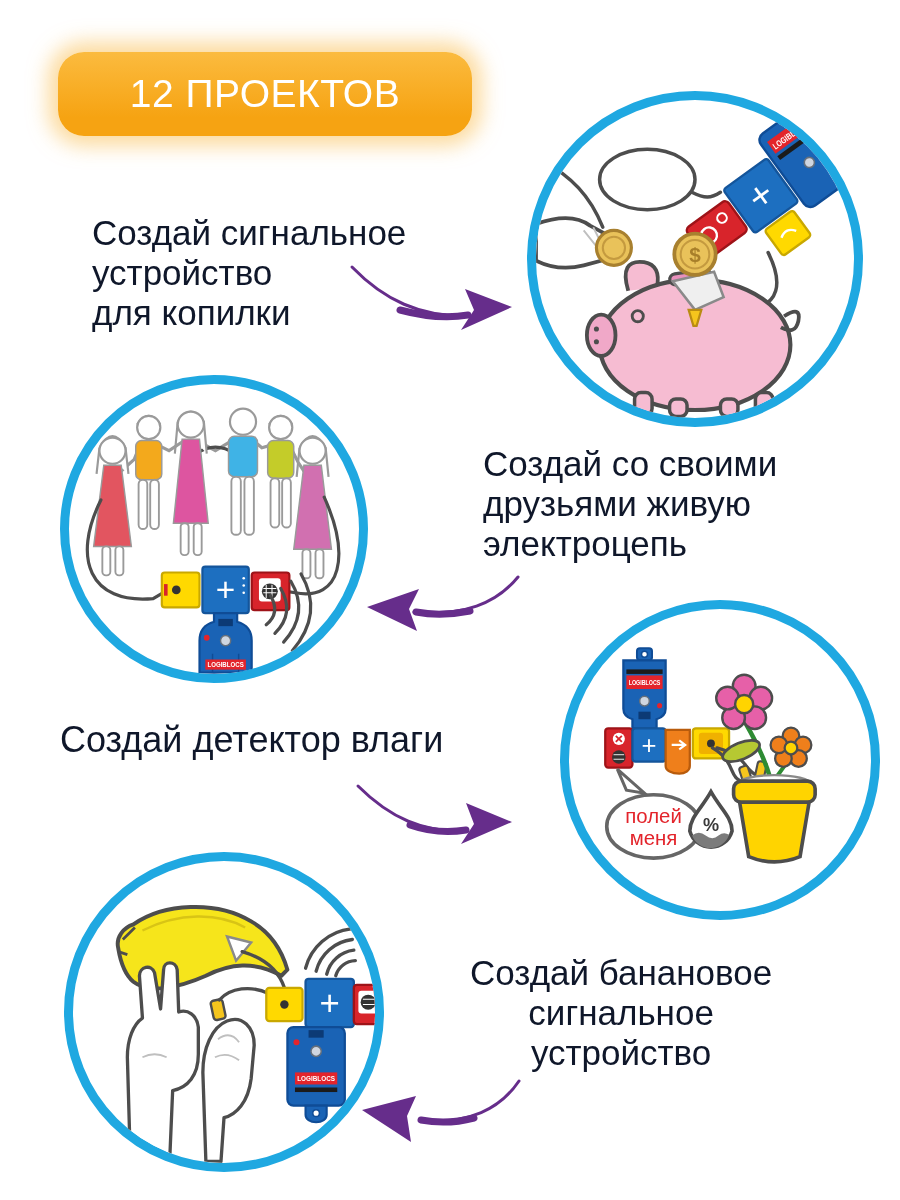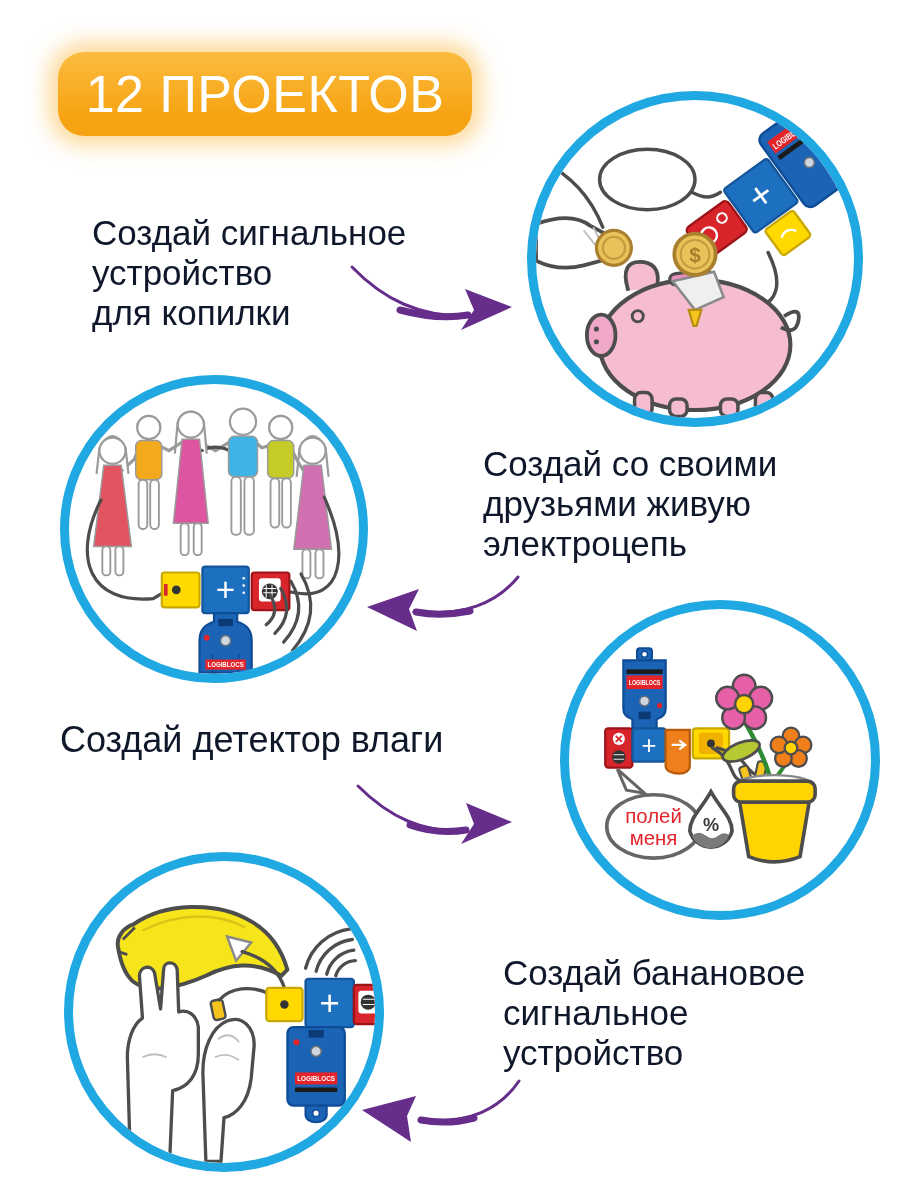--- a/index.html
+++ b/index.html
@@ -7,30 +7,30 @@
     position:relative;width:900px;height:1200px;margin:0 auto;
     background:#ffffff;overflow:hidden;
     font-family:"Liberation Sans","DejaVu Sans",sans-serif;
   }
   .badge{
     position:absolute;left:58px;top:52px;width:414px;height:84px;
     background:linear-gradient(180deg,#FBBB3F 0%,#F6A312 78%);
     border-radius:26px;
     box-shadow:0 0 20px 10px rgba(250,190,80,0.55);
     display:flex;align-items:center;justify-content:center;
-    color:#ffffff;font-size:52px;letter-spacing:0.5px;font-weight:normal;
+    color:#ffffff;font-size:39px;letter-spacing:0.5px;font-weight:normal;
   }
   .caption{
     position:absolute;color:#0f172a;font-size:35px;line-height:40px;
     white-space:pre-line;font-weight:normal;
   }
   #caption-1{left:92px;top:213px;}
   #caption-2{left:483px;top:444px;}
   #caption-3{left:60px;top:720px;font-size:36px;}
-  #caption-4{left:503px;top:953px;}
+  #caption-4{left:470px;top:953px;text-align:center;}
   .circle{
     position:absolute;border:9px solid #1FA8E1;border-radius:50%;
     background:#ffffff;box-sizing:border-box;overflow:hidden;
   }
   #circle-1{left:527px;top:91px;width:336px;height:336px;}
   #circle-2{left:60px;top:375px;width:308px;height:308px;}
   #circle-3{left:560px;top:600px;width:320px;height:320px;}
   #circle-4{left:64px;top:852px;width:320px;height:320px;}
   .circle svg{width:100%;height:100%;display:block;}
   #arrow-layer{position:absolute;left:0;top:0;pointer-events:none;}

